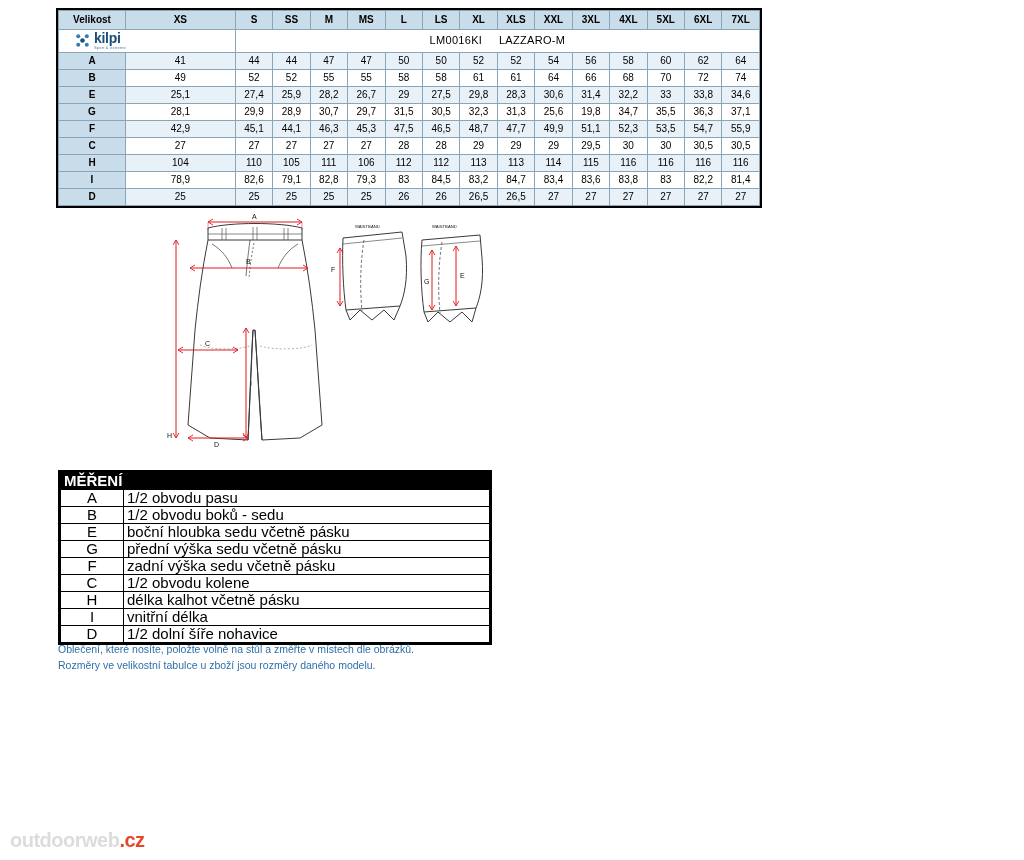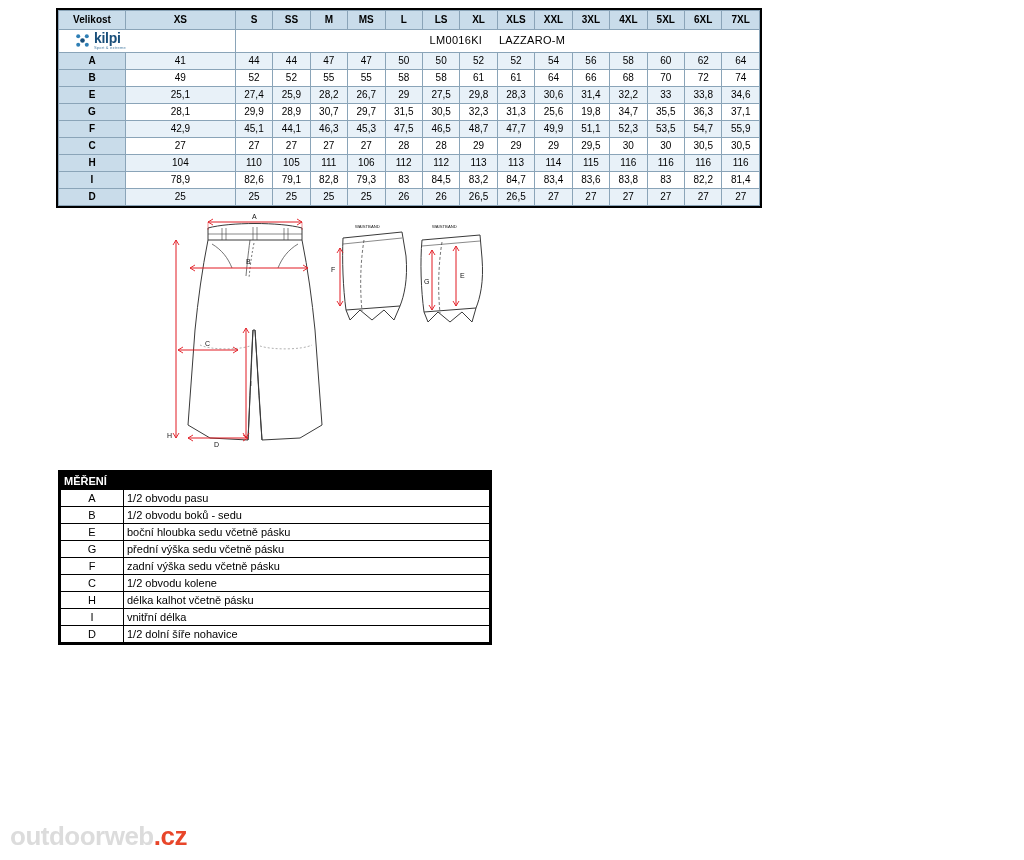--- a/index.html
+++ b/index.html
@@ -117,21 +117,21 @@
     left: 58px;
     top: 470px;
     width: 434px;
     border: 2px solid #000;
     box-sizing: border-box;
     background: #fff;
   }
   table.legend {
     border-collapse: collapse;
     width: 100%;
-    font-size: 11px;
+    font-size: 15px;
   }
   table.legend td {
     border: 1px solid #000;
     padding: 1px 3px;
     height: 14px;
     line-height: 14px;
   }
   table.legend td.code {
     width: 56px;
     text-align: center;
@@ -153,21 +153,21 @@
     font-size: 10.5px;
     color: #2f6fa8;
     line-height: 16px;
   }
 
   
   .watermark {
     position: absolute;
     left: 10px;
     bottom: 8px;
-    font-size: 26px;
+    font-size: 20px;
     font-weight: bold;
     color: #dcdcdc;
     letter-spacing: -0.5px;
   }
   .watermark .cz { color: #e8462a; }
   .tiny { font-size: 4.2px; }
 </style>
 </head>
 <body>
 
@@ -515,17 +515,19 @@
       </tr>
       <tr>
         <td class="code">D</td>
         <td>1/2 dolní šíře nohavice</td>
       </tr>
     </tbody>
   </table>
 </div>
 
 <div class="notes">
+  <div>Oblečení, které nosíte, položte volně na stůl a změřte v místech dle obrázků.</div>
+  <div>Rozměry ve velikostní tabulce u zboží jsou rozměry daného modelu.</div>
 </div>
 
 <div class="watermark">
   <span>outdoorweb</span><span class="cz">.cz</span>
 </div>
 
 </body></html>

